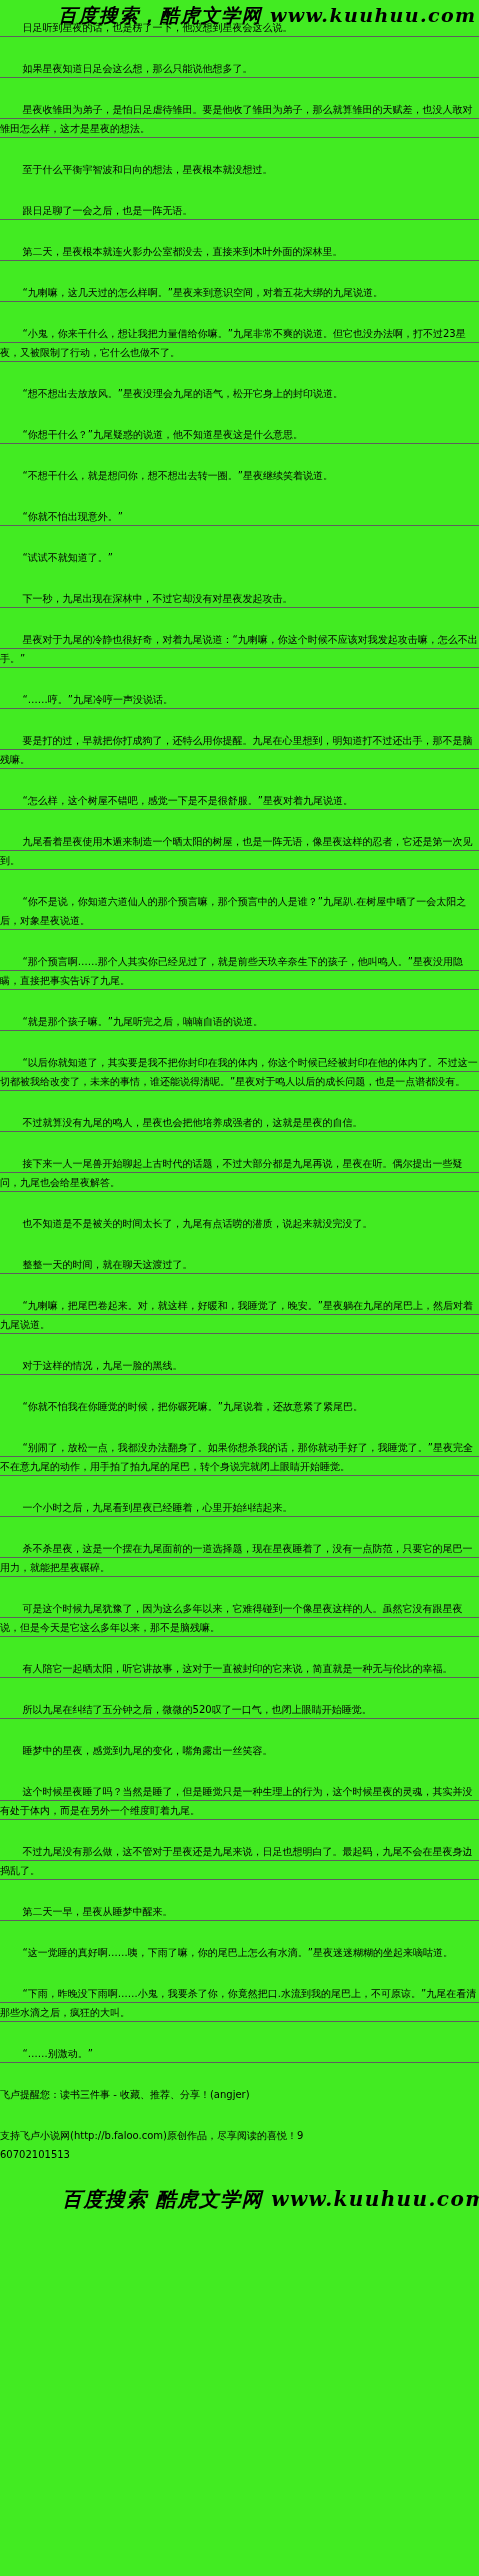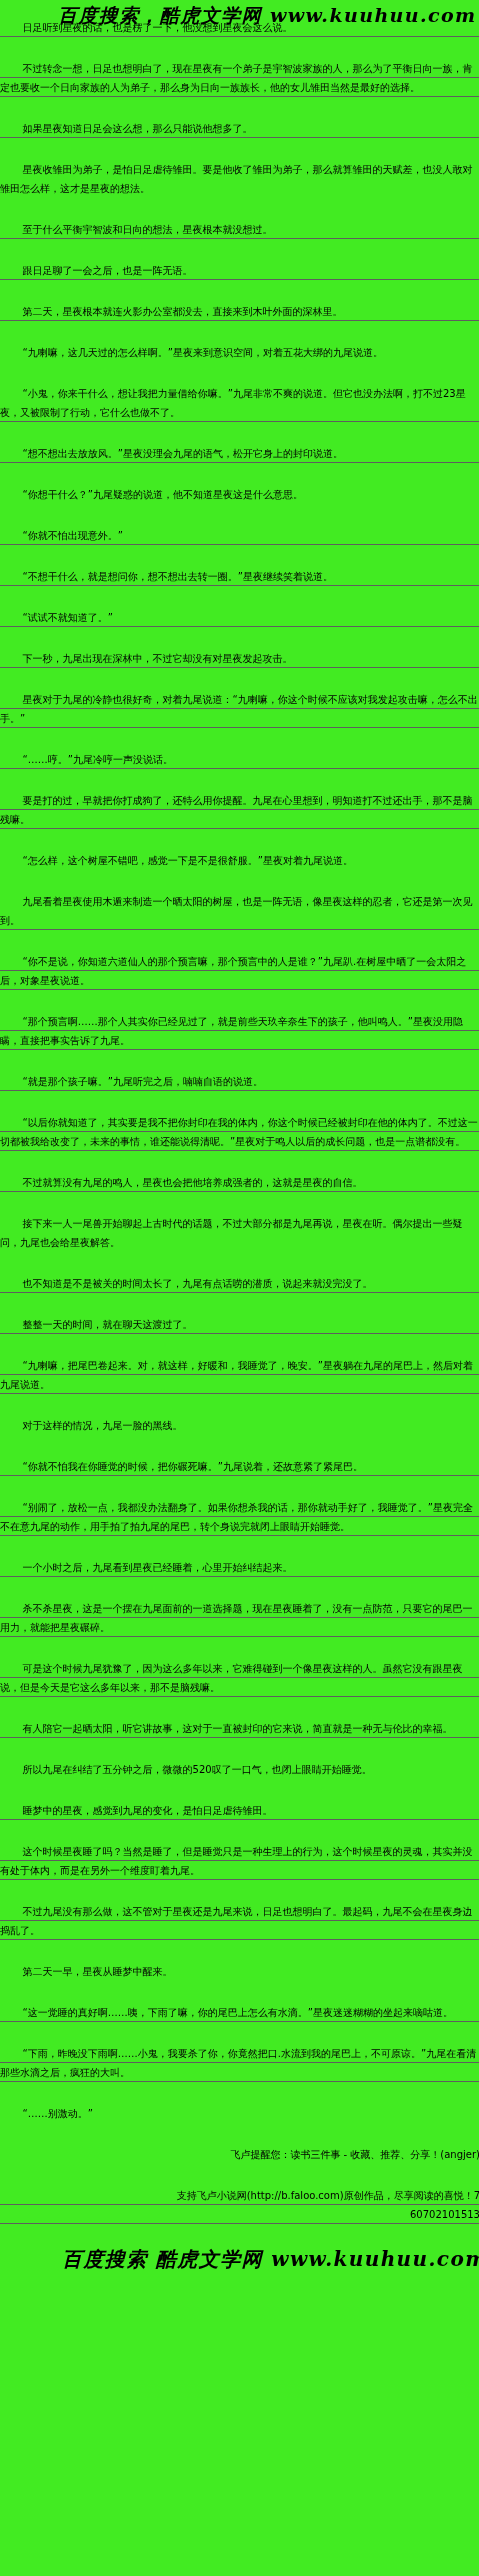--- a/index.html
+++ b/index.html
@@ -44,42 +44,41 @@
     text-indent: 22.6px;
     word-break: break-all;
     background-image: repeating-linear-gradient(
       to bottom,
       transparent 0px,
       transparent 18.5px,
       var(--rule, #616161) 18.5px,
       var(--rule, #616161) 19px
     );
   }
-  .para.noindent { text-indent: 0; text-align: right; }
+  .para.noindent { text-indent: 0; }
   .para.nogap { margin-bottom: 0; }
 </style>
 </head>
 <body style="--bg: #42EB22; --fg: #000000; --rule: #5E5E5E; --banner: #000000;">
 
 <div class="banner top">百度搜索，酷虎文学网 www.kuuhuu.com 更新更快</div>
 
 <div class="content">
     <p class="para">日足听到星夜的话，也是楞了一下，他没想到星夜会这么说。</p>
-    <p class="para">不过转念一想，日足也想明白了，现在星夜有一个弟子是宇智波家族的人，那么为了平衡日向一族，肯定也要收一个日向家族的人为弟子，那么身为日向一族族长，他的女儿雏田当然是最好的选择。</p>
     <p class="para">如果星夜知道日足会这么想，那么只能说他想多了。</p>
     <p class="para">星夜收雏田为弟子，是怕日足虐待雏田。要是他收了雏田为弟子，那么就算雏田的天赋差，也没人敢对雏田怎么样，这才是星夜的想法。</p>
     <p class="para">至于什么平衡宇智波和日向的想法，星夜根本就没想过。</p>
     <p class="para">跟日足聊了一会之后，也是一阵无语。</p>
     <p class="para">第二天，星夜根本就连火影办公室都没去，直接来到木叶外面的深林里。</p>
     <p class="para">“九喇嘛，这几天过的怎么样啊。”星夜来到意识空间，对着五花大绑的九尾说道。</p>
     <p class="para">“小鬼，你来干什么，想让我把力量借给你嘛。”九尾非常不爽的说道。但它也没办法啊，打不过23星夜，又被限制了行动，它什么也做不了。</p>
     <p class="para">“想不想出去放放风。”星夜没理会九尾的语气，松开它身上的封印说道。</p>
     <p class="para">“你想干什么？”九尾疑惑的说道，他不知道星夜这是什么意思。</p>
+    <p class="para">“不想干什么，就是想问你，想不想出去转一圈。”星夜继续笑着说道。</p>
     <p class="para">“你就不怕出现意外。”</p>
-    <p class="para">“不想干什么，就是想问你，想不想出去转一圈。”星夜继续笑着说道。</p>
     <p class="para">“试试不就知道了。”</p>
     <p class="para">下一秒，九尾出现在深林中，不过它却没有对星夜发起攻击。</p>
     <p class="para">星夜对于九尾的冷静也很好奇，对着九尾说道：“九喇嘛，你这个时候不应该对我发起攻击嘛，怎么不出手。”</p>
     <p class="para">“……哼。”九尾冷哼一声没说话。</p>
     <p class="para">要是打的过，早就把你打成狗了，还特么用你提醒。九尾在心里想到，明知道打不过还出手，那不是脑残嘛。</p>
     <p class="para">“怎么样，这个树屋不错吧，感觉一下是不是很舒服。”星夜对着九尾说道。</p>
     <p class="para">九尾看着星夜使用木遁来制造一个晒太阳的树屋，也是一阵无语，像星夜这样的忍者，它还是第一次见到。</p>
     <p class="para">“你不是说，你知道六道仙人的那个预言嘛，那个预言中的人是谁？”九尾趴.在树屋中晒了一会太阳之后，对象星夜说道。</p>
     <p class="para">“那个预言啊……那个人其实你已经见过了，就是前些天玖辛奈生下的孩子，他叫鸣人。”星夜没用隐瞒，直接把事实告诉了九尾。</p>
     <p class="para">“就是那个孩子嘛。”九尾听完之后，喃喃自语的说道。</p>
@@ -90,26 +89,26 @@
     <p class="para">整整一天的时间，就在聊天这渡过了。</p>
     <p class="para">“九喇嘛，把尾巴卷起来。对，就这样，好暖和，我睡觉了，晚安。”星夜躺在九尾的尾巴上，然后对着九尾说道。</p>
     <p class="para">对于这样的情况，九尾一脸的黑线。</p>
     <p class="para">“你就不怕我在你睡觉的时候，把你碾死嘛。”九尾说着，还故意紧了紧尾巴。</p>
     <p class="para">“别闹了，放松一点，我都没办法翻身了。如果你想杀我的话，那你就动手好了，我睡觉了。”星夜完全不在意九尾的动作，用手拍了拍九尾的尾巴，转个身说完就闭上眼睛开始睡觉。</p>
     <p class="para">一个小时之后，九尾看到星夜已经睡着，心里开始纠结起来。</p>
     <p class="para">杀不杀星夜，这是一个摆在九尾面前的一道选择题，现在星夜睡着了，没有一点防范，只要它的尾巴一用力，就能把星夜碾碎。</p>
     <p class="para">可是这个时候九尾犹豫了，因为这么多年以来，它难得碰到一个像星夜这样的人。虽然它没有跟星夜说，但是今天是它这么多年以来，那不是脑残嘛。</p>
     <p class="para">有人陪它一起晒太阳，听它讲故事，这对于一直被封印的它来说，简直就是一种无与伦比的幸福。</p>
     <p class="para">所以九尾在纠结了五分钟之后，微微的520叹了一口气，也闭上眼睛开始睡觉。</p>
-    <p class="para">睡梦中的星夜，感觉到九尾的变化，是怕日足虐待雏田。</p>
+    <p class="para">睡梦中的星夜，感觉到九尾的变化，嘴角露出一丝笑容。</p>
     <p class="para">这个时候星夜睡了吗？当然是睡了，但是睡觉只是一种生理上的行为，这个时候星夜的灵魂，其实并没有处于体内，而是在另外一个维度盯着九尾。</p>
     <p class="para">不过九尾没有那么做，这不管对于星夜还是九尾来说，日足也想明白了。最起码，九尾不会在星夜身边捣乱了。</p>
     <p class="para">第二天一早，星夜从睡梦中醒来。</p>
     <p class="para">“这一觉睡的真好啊……咦，下雨了嘛，你的尾巴上怎么有水滴。”星夜迷迷糊糊的坐起来嘀咕道。</p>
     <p class="para">“下雨，昨晚没下雨啊……小鬼，我要杀了你，你竟然把口.水流到我的尾巴上，不可原谅。”九尾在看清那些水滴之后，疯狂的大叫。</p>
     <p class="para">“……别激动。”</p>
     <p class="para noindent">飞卢提醒您：读书三件事 - 收藏、推荐、分享！(angjer)</p>
-    <p class="para noindent nogap">支持飞卢小说网(http://b.faloo.com)原创作品，尽享阅读的喜悦！7</p>
+    <p class="para noindent nogap">支持飞卢小说网(http://b.faloo.com)原创作品，尽享阅读的喜悦！9</p>
     <p class="para noindent">60702101513</p>
   </div>
 
 <div class="banner bottom">百度搜索 酷虎文学网 www.kuuhuu.com 更新更快</div>
 
 
 </body></html>

